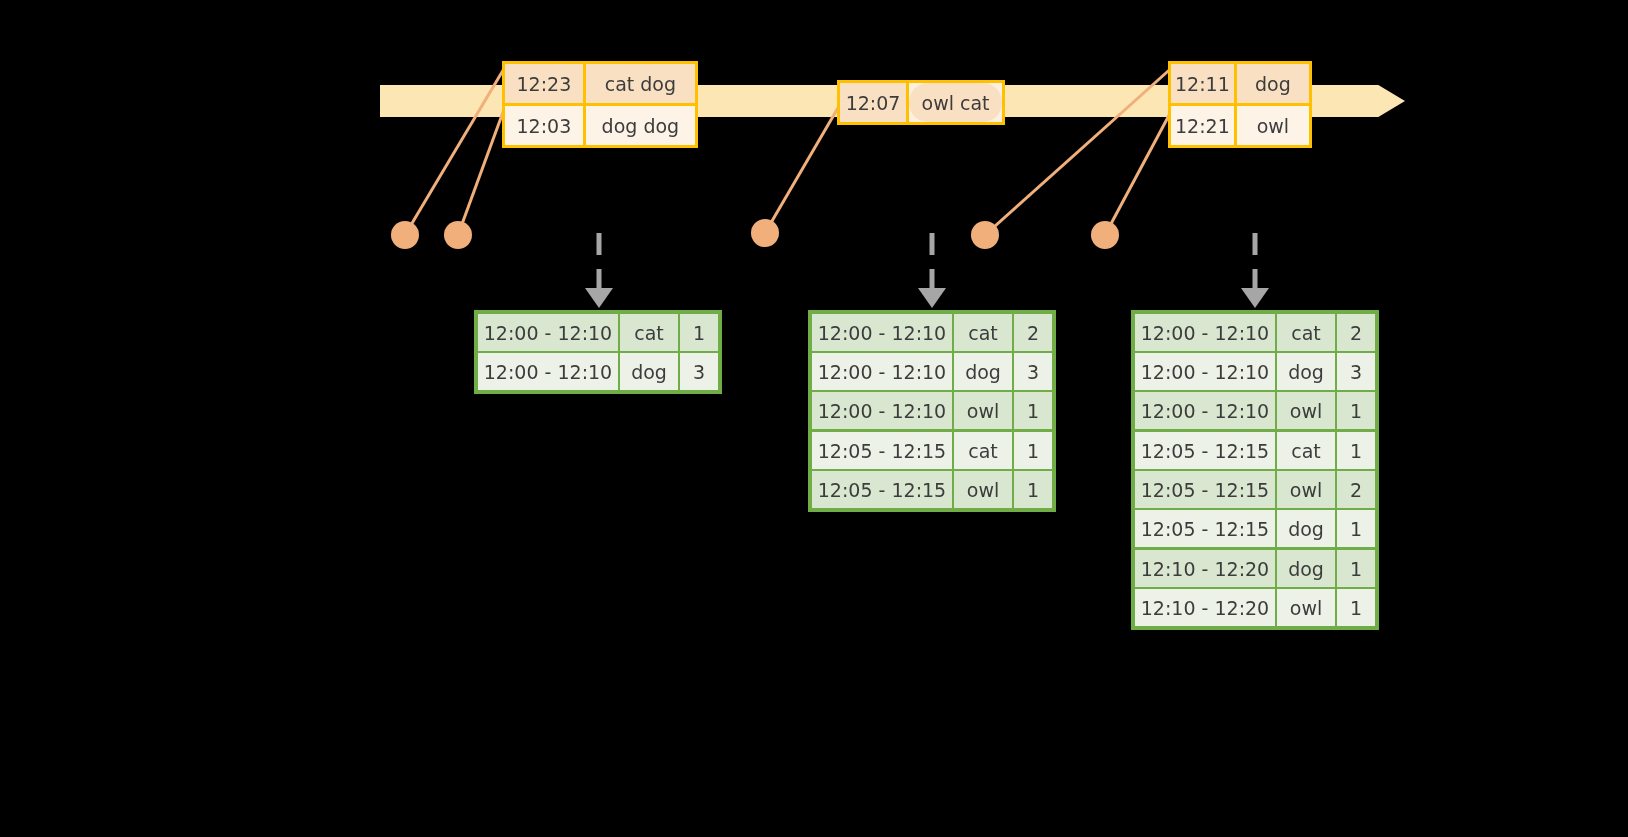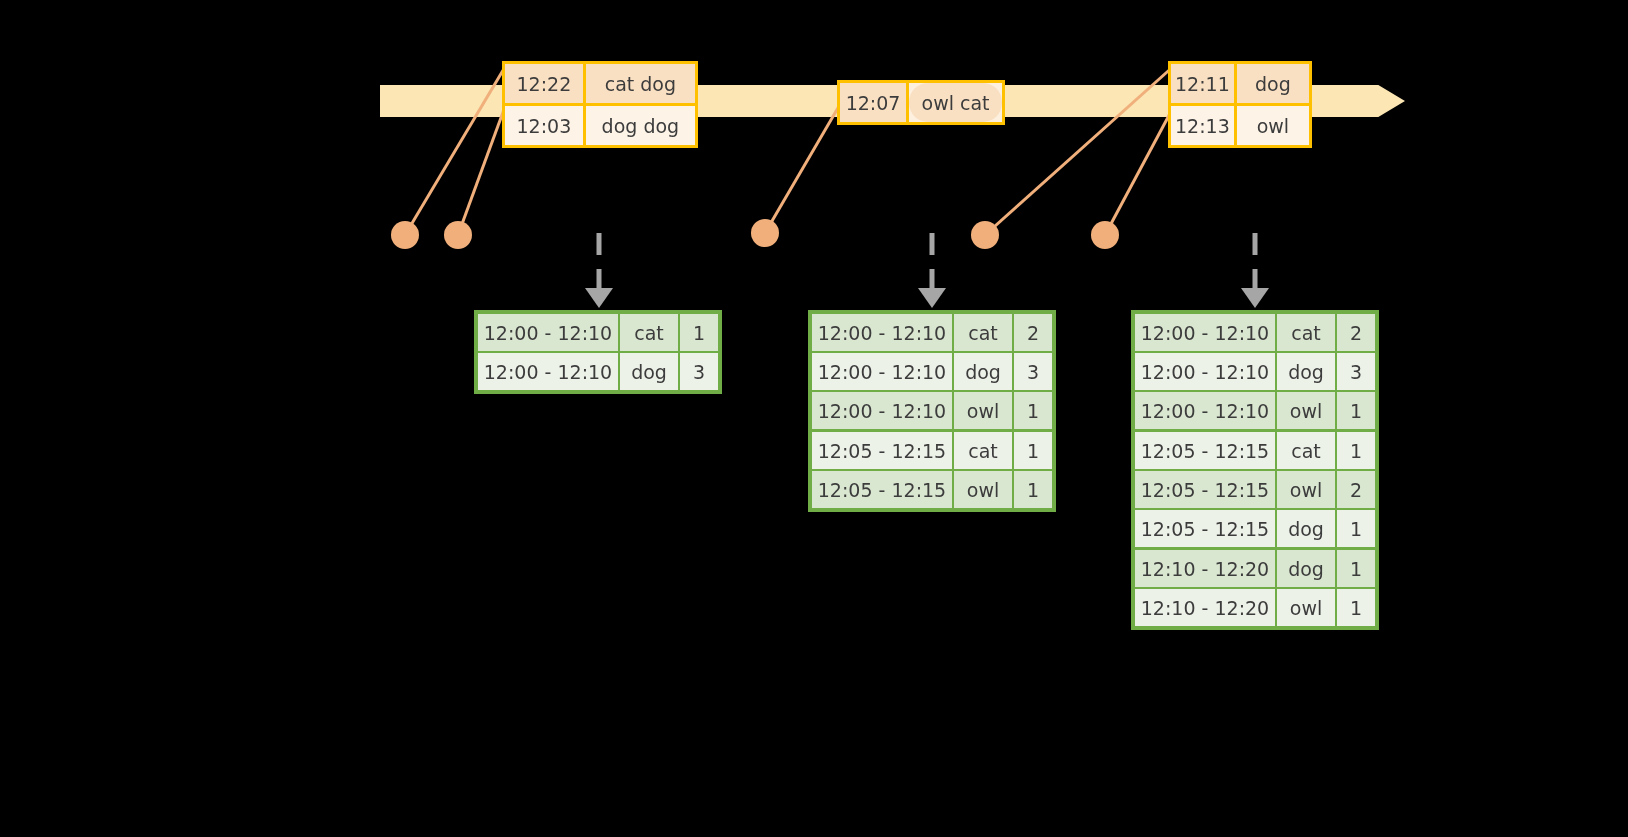--- a/index.html
+++ b/index.html
@@ -152,21 +152,21 @@
       </g>
       <g>
         <line x1="1255" y1="233" x2="1255" y2="288" stroke-width="5" stroke-dasharray="22 14"></line>
         <polygon points="1241,288 1269,288 1255,308" fill="#A6A6A6" stroke="none"></polygon>
       </g>
     </g>
   </svg>
 
   <div class="event-box" id="box-a">
     <div class="event-row shade">
-      <div class="cell time">12:22</div>
+      <div class="cell time">12:23</div>
       <div class="cell payload">cat dog</div>
     </div>
     <div class="event-row plain">
       <div class="cell time">12:03</div>
       <div class="cell payload">dog dog</div>
     </div>
   </div>
 
   <div class="event-box" id="box-b">
     <div class="event-row shade">
@@ -174,21 +174,21 @@
       <div class="cell payload">owl cat</div>
     </div>
   </div>
 
   <div class="event-box" id="box-c">
     <div class="event-row shade">
       <div class="cell time">12:11</div>
       <div class="cell payload">dog</div>
     </div>
     <div class="event-row plain">
-      <div class="cell time">12:13</div>
+      <div class="cell time">12:21</div>
       <div class="cell payload">owl</div>
     </div>
   </div>
 
   <div class="result-table" id="table-1">
       <div class="res-row odd">
         <div class="res-cell win">12:00 - 12:10</div>
         <div class="res-cell key">cat</div>
         <div class="res-cell count">1</div>
       </div>

